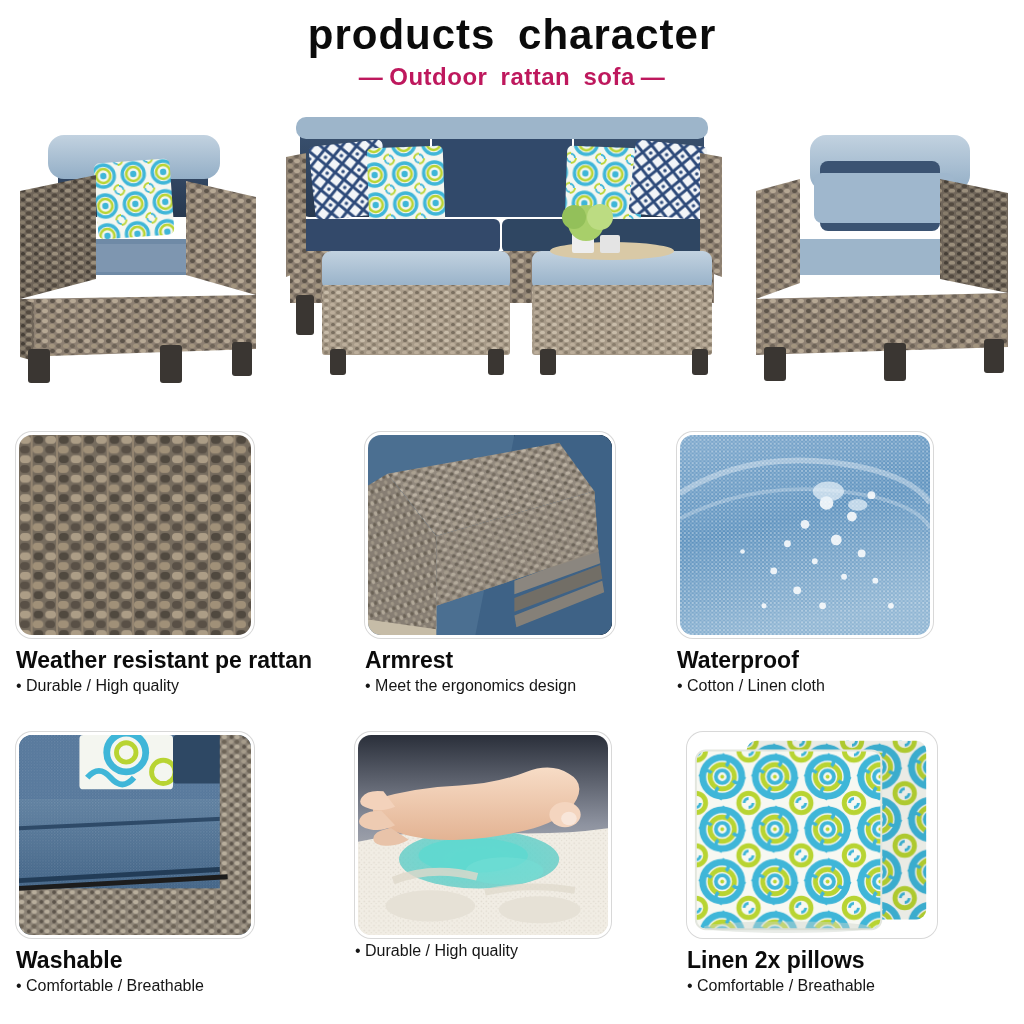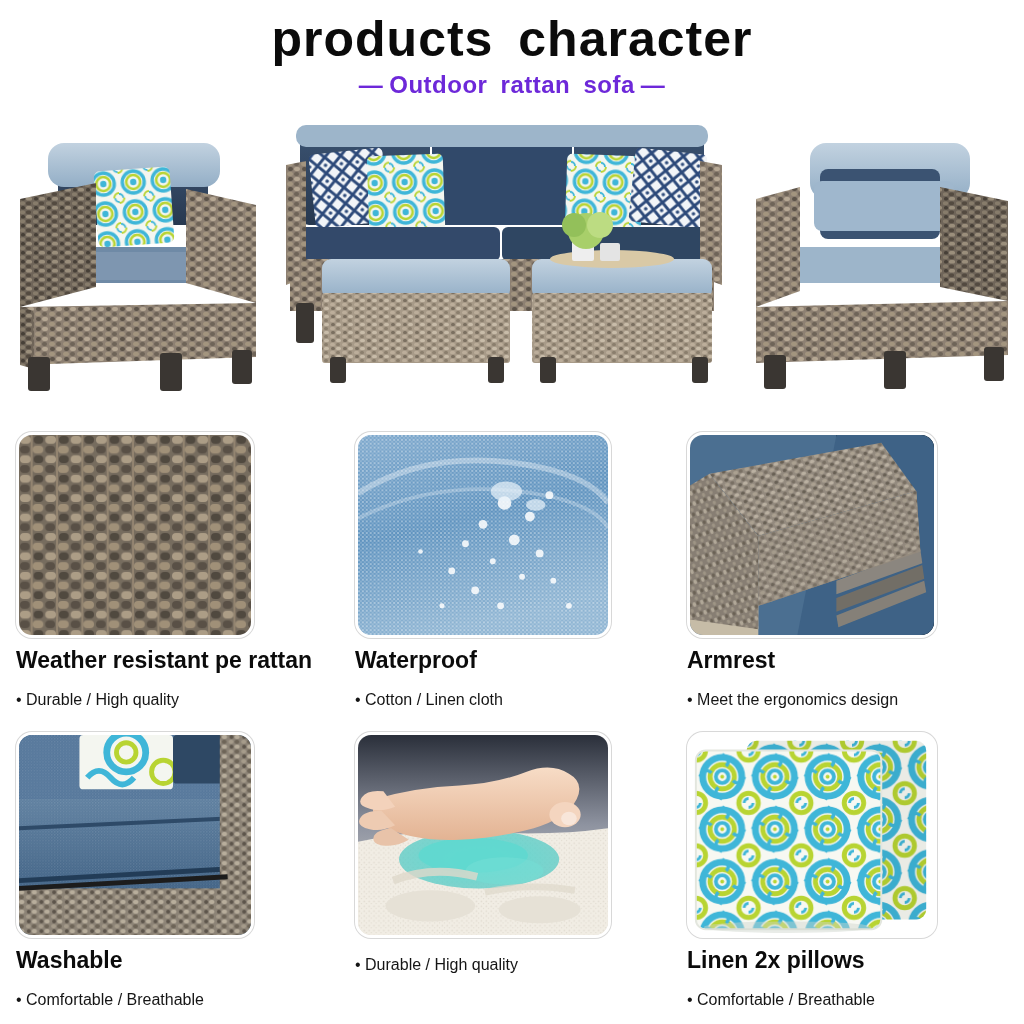--- a/index.html
+++ b/index.html
@@ -9,26 +9,26 @@
     font-family:"Liberation Sans", sans-serif;
     color:#111111;
     overflow:hidden;
     position:relative;
   }
   .page{width:1024px;height:1024px;position:relative;}
 
   
   .header{padding-top:14px;text-align:center;}
   .title{
-    font-size:50px;font-weight:bold;letter-spacing:1px;
+    font-size:42px;font-weight:bold;letter-spacing:1px;
     line-height:1.02;color:#0b0b0b;word-spacing:10px;
   }
   .subtitle{
     margin-top:6px;font-size:24px;font-weight:bold;
-    color:#6d28d9;word-spacing:6px;letter-spacing:0.5px;
+    color:#be185d;word-spacing:6px;letter-spacing:0.5px;
   }
   .subtitle .dash{display:inline-block;padding:0 6px;font-weight:bold;}
 
   
   .hero{position:relative;width:1024px;height:290px;margin-top:8px;}
   .hero svg{display:block;}
 
   
   .features{
     position:absolute;left:0;top:432px;width:1024px;
@@ -47,21 +47,21 @@
     overflow:hidden;position:relative;box-sizing:border-box;
   }
   .thumb.wide{width:256px;}
   .thumb.wide3{width:250px;}
   .thumb svg{display:block;width:100%;height:100%;}
   .f-title{
     margin-top:10px;font-size:23px;font-weight:bold;
     color:#0b0b0b;line-height:1.1;white-space:nowrap;
   }
   .f-sub{
-    margin-top:18px;font-size:16px;color:#151515;
+    margin-top:4px;font-size:16px;color:#151515;
     line-height:1.1;white-space:nowrap;
   }
 </style>
 </head>
 <body>
 
 <div class="page">
 
   <div class="header">
     <div class="title">products  character</div>
@@ -226,20 +226,62 @@
             </pattern>
           </defs>
           <rect width="238" height="206" fill="url(#tex1)"></rect>
           <rect width="238" height="206" fill="#000" opacity="0.05"></rect>
         </svg>
       </div>
       <div class="f-title">Weather resistant pe rattan</div>
       <div class="f-sub">• Durable / High quality</div>
     </div>
 
+    <div class="cell c3">
+      <div class="thumb wide3">
+        <svg viewBox="0 0 250 206" preserveAspectRatio="none">
+          <defs>
+            <pattern id="tex3" width="12" height="9" patternUnits="userSpaceOnUse" patternTransform="rotate(-18)">
+              <rect width="12" height="9" fill="#9a9084"></rect>
+              <rect x="0" y="0" width="5" height="3.6" rx="1.8" fill="#c3b9a9"></rect>
+              <rect x="6" y="4.6" width="5" height="3.6" rx="1.8" fill="#b2a897"></rect>
+              <rect x="0" y="4.6" width="4" height="3.6" rx="1.8" fill="#7d7468"></rect>
+              <rect x="7" y="0" width="4" height="3.6" rx="1.8" fill="#6c6458"></rect>
+            </pattern>
+            <pattern id="tex3b" width="11" height="8" patternUnits="userSpaceOnUse" patternTransform="rotate(72)">
+              <rect width="11" height="8" fill="#8d8478"></rect>
+              <rect x="0" y="0" width="5" height="3.2" rx="1.6" fill="#b9af9f"></rect>
+              <rect x="6" y="4.2" width="4" height="3.2" rx="1.6" fill="#a69c8c"></rect>
+              <rect x="0" y="4.2" width="4" height="3.2" rx="1.6" fill="#6f6659"></rect>
+            </pattern>
+          </defs>
+          <rect width="250" height="206" fill="#4f7497"></rect>
+          <rect x="150" y="0" width="100" height="206" fill="#3f6establecer"></rect>
+          <path d="M150 0 L250 0 L250 206 L110 206 Z" fill="#41678c"></path>
+          <rect x="0" y="150" width="70" height="56" fill="#cfc4ae"></rect>
+
+          <path d="M20 40 L196 8 L232 58 L70 104 Z" fill="url(#tex3)"></path>
+
+          <path d="M0 52 L20 40 L70 104 L70 200 L0 190 Z" fill="url(#tex3b)"></path>
+
+          <path d="M70 104 L232 58 L236 120 L70 176 Z" fill="#8d8478"></path>
+          <path d="M70 104 L232 58 L236 120 L70 176 Z" fill="url(#tex3)" opacity="0.85"></path>
+
+          <g opacity="0.9">
+            <path d="M150 150 L236 118 L238 132 L150 164 Z" fill="#9b9184"></path>
+            <path d="M150 168 L238 134 L240 148 L150 182 Z" fill="#7e7568"></path>
+            <path d="M150 186 L240 150 L242 162 L152 198 Z" fill="#948a7c"></path>
+          </g>
+          <rect width="250" height="206" fill="#000" opacity="0.04"></rect>
+        </svg>
+      </div>
+      <div class="f-title">Armrest</div>
+      <div class="f-sub">• Meet the ergonomics design</div>
+    </div>
+
     <div class="cell c2">
       <div class="thumb wide">
         <svg viewBox="0 0 256 206" preserveAspectRatio="none">
           <defs>
             <linearGradient id="wg" x1="0" y1="0" x2="0.3" y2="1">
               <stop offset="0" stop-color="#7fa9cd"></stop>
               <stop offset="0.5" stop-color="#5f93bf"></stop>
               <stop offset="1" stop-color="#8fb5d3"></stop>
             </linearGradient>
             <pattern id="weaveTex" width="4" height="4" patternUnits="userSpaceOnUse">
@@ -273,62 +315,20 @@
           <g fill="#e8f2fa" opacity="0.7">
             <ellipse cx="152" cy="58" rx="16" ry="10"></ellipse>
             <ellipse cx="182" cy="72" rx="10" ry="6"></ellipse>
           </g>
         </svg>
       </div>
       <div class="f-title">Waterproof</div>
       <div class="f-sub">• Cotton  / Linen cloth</div>
     </div>
 
-    <div class="cell c3">
-      <div class="thumb wide3">
-        <svg viewBox="0 0 250 206" preserveAspectRatio="none">
-          <defs>
-            <pattern id="tex3" width="12" height="9" patternUnits="userSpaceOnUse" patternTransform="rotate(-18)">
-              <rect width="12" height="9" fill="#9a9084"></rect>
-              <rect x="0" y="0" width="5" height="3.6" rx="1.8" fill="#c3b9a9"></rect>
-              <rect x="6" y="4.6" width="5" height="3.6" rx="1.8" fill="#b2a897"></rect>
-              <rect x="0" y="4.6" width="4" height="3.6" rx="1.8" fill="#7d7468"></rect>
-              <rect x="7" y="0" width="4" height="3.6" rx="1.8" fill="#6c6458"></rect>
-            </pattern>
-            <pattern id="tex3b" width="11" height="8" patternUnits="userSpaceOnUse" patternTransform="rotate(72)">
-              <rect width="11" height="8" fill="#8d8478"></rect>
-              <rect x="0" y="0" width="5" height="3.2" rx="1.6" fill="#b9af9f"></rect>
-              <rect x="6" y="4.2" width="4" height="3.2" rx="1.6" fill="#a69c8c"></rect>
-              <rect x="0" y="4.2" width="4" height="3.2" rx="1.6" fill="#6f6659"></rect>
-            </pattern>
-          </defs>
-          <rect width="250" height="206" fill="#4f7497"></rect>
-          <rect x="150" y="0" width="100" height="206" fill="#3f6establecer"></rect>
-          <path d="M150 0 L250 0 L250 206 L110 206 Z" fill="#41678c"></path>
-          <rect x="0" y="150" width="70" height="56" fill="#cfc4ae"></rect>
-
-          <path d="M20 40 L196 8 L232 58 L70 104 Z" fill="url(#tex3)"></path>
-
-          <path d="M0 52 L20 40 L70 104 L70 200 L0 190 Z" fill="url(#tex3b)"></path>
-
-          <path d="M70 104 L232 58 L236 120 L70 176 Z" fill="#8d8478"></path>
-          <path d="M70 104 L232 58 L236 120 L70 176 Z" fill="url(#tex3)" opacity="0.85"></path>
-
-          <g opacity="0.9">
-            <path d="M150 150 L236 118 L238 132 L150 164 Z" fill="#9b9184"></path>
-            <path d="M150 168 L238 134 L240 148 L150 182 Z" fill="#7e7568"></path>
-            <path d="M150 186 L240 150 L242 162 L152 198 Z" fill="#948a7c"></path>
-          </g>
-          <rect width="250" height="206" fill="#000" opacity="0.04"></rect>
-        </svg>
-      </div>
-      <div class="f-title">Armrest</div>
-      <div class="f-sub">• Meet the ergonomics design</div>
-    </div>
-
     <div class="cell c1">
       <div class="thumb">
         <svg viewBox="0 0 238 206" preserveAspectRatio="none">
           <defs>
             <linearGradient id="cg" x1="0" y1="0" x2="0" y2="1">
               <stop offset="0" stop-color="#5e7f9f"></stop>
                 <stop offset="1" stop-color="#3f6184"></stop>
             </linearGradient>
             <pattern id="fabric" width="3" height="3" patternUnits="userSpaceOnUse">
               <rect width="3" height="3" fill="none"></rect>

